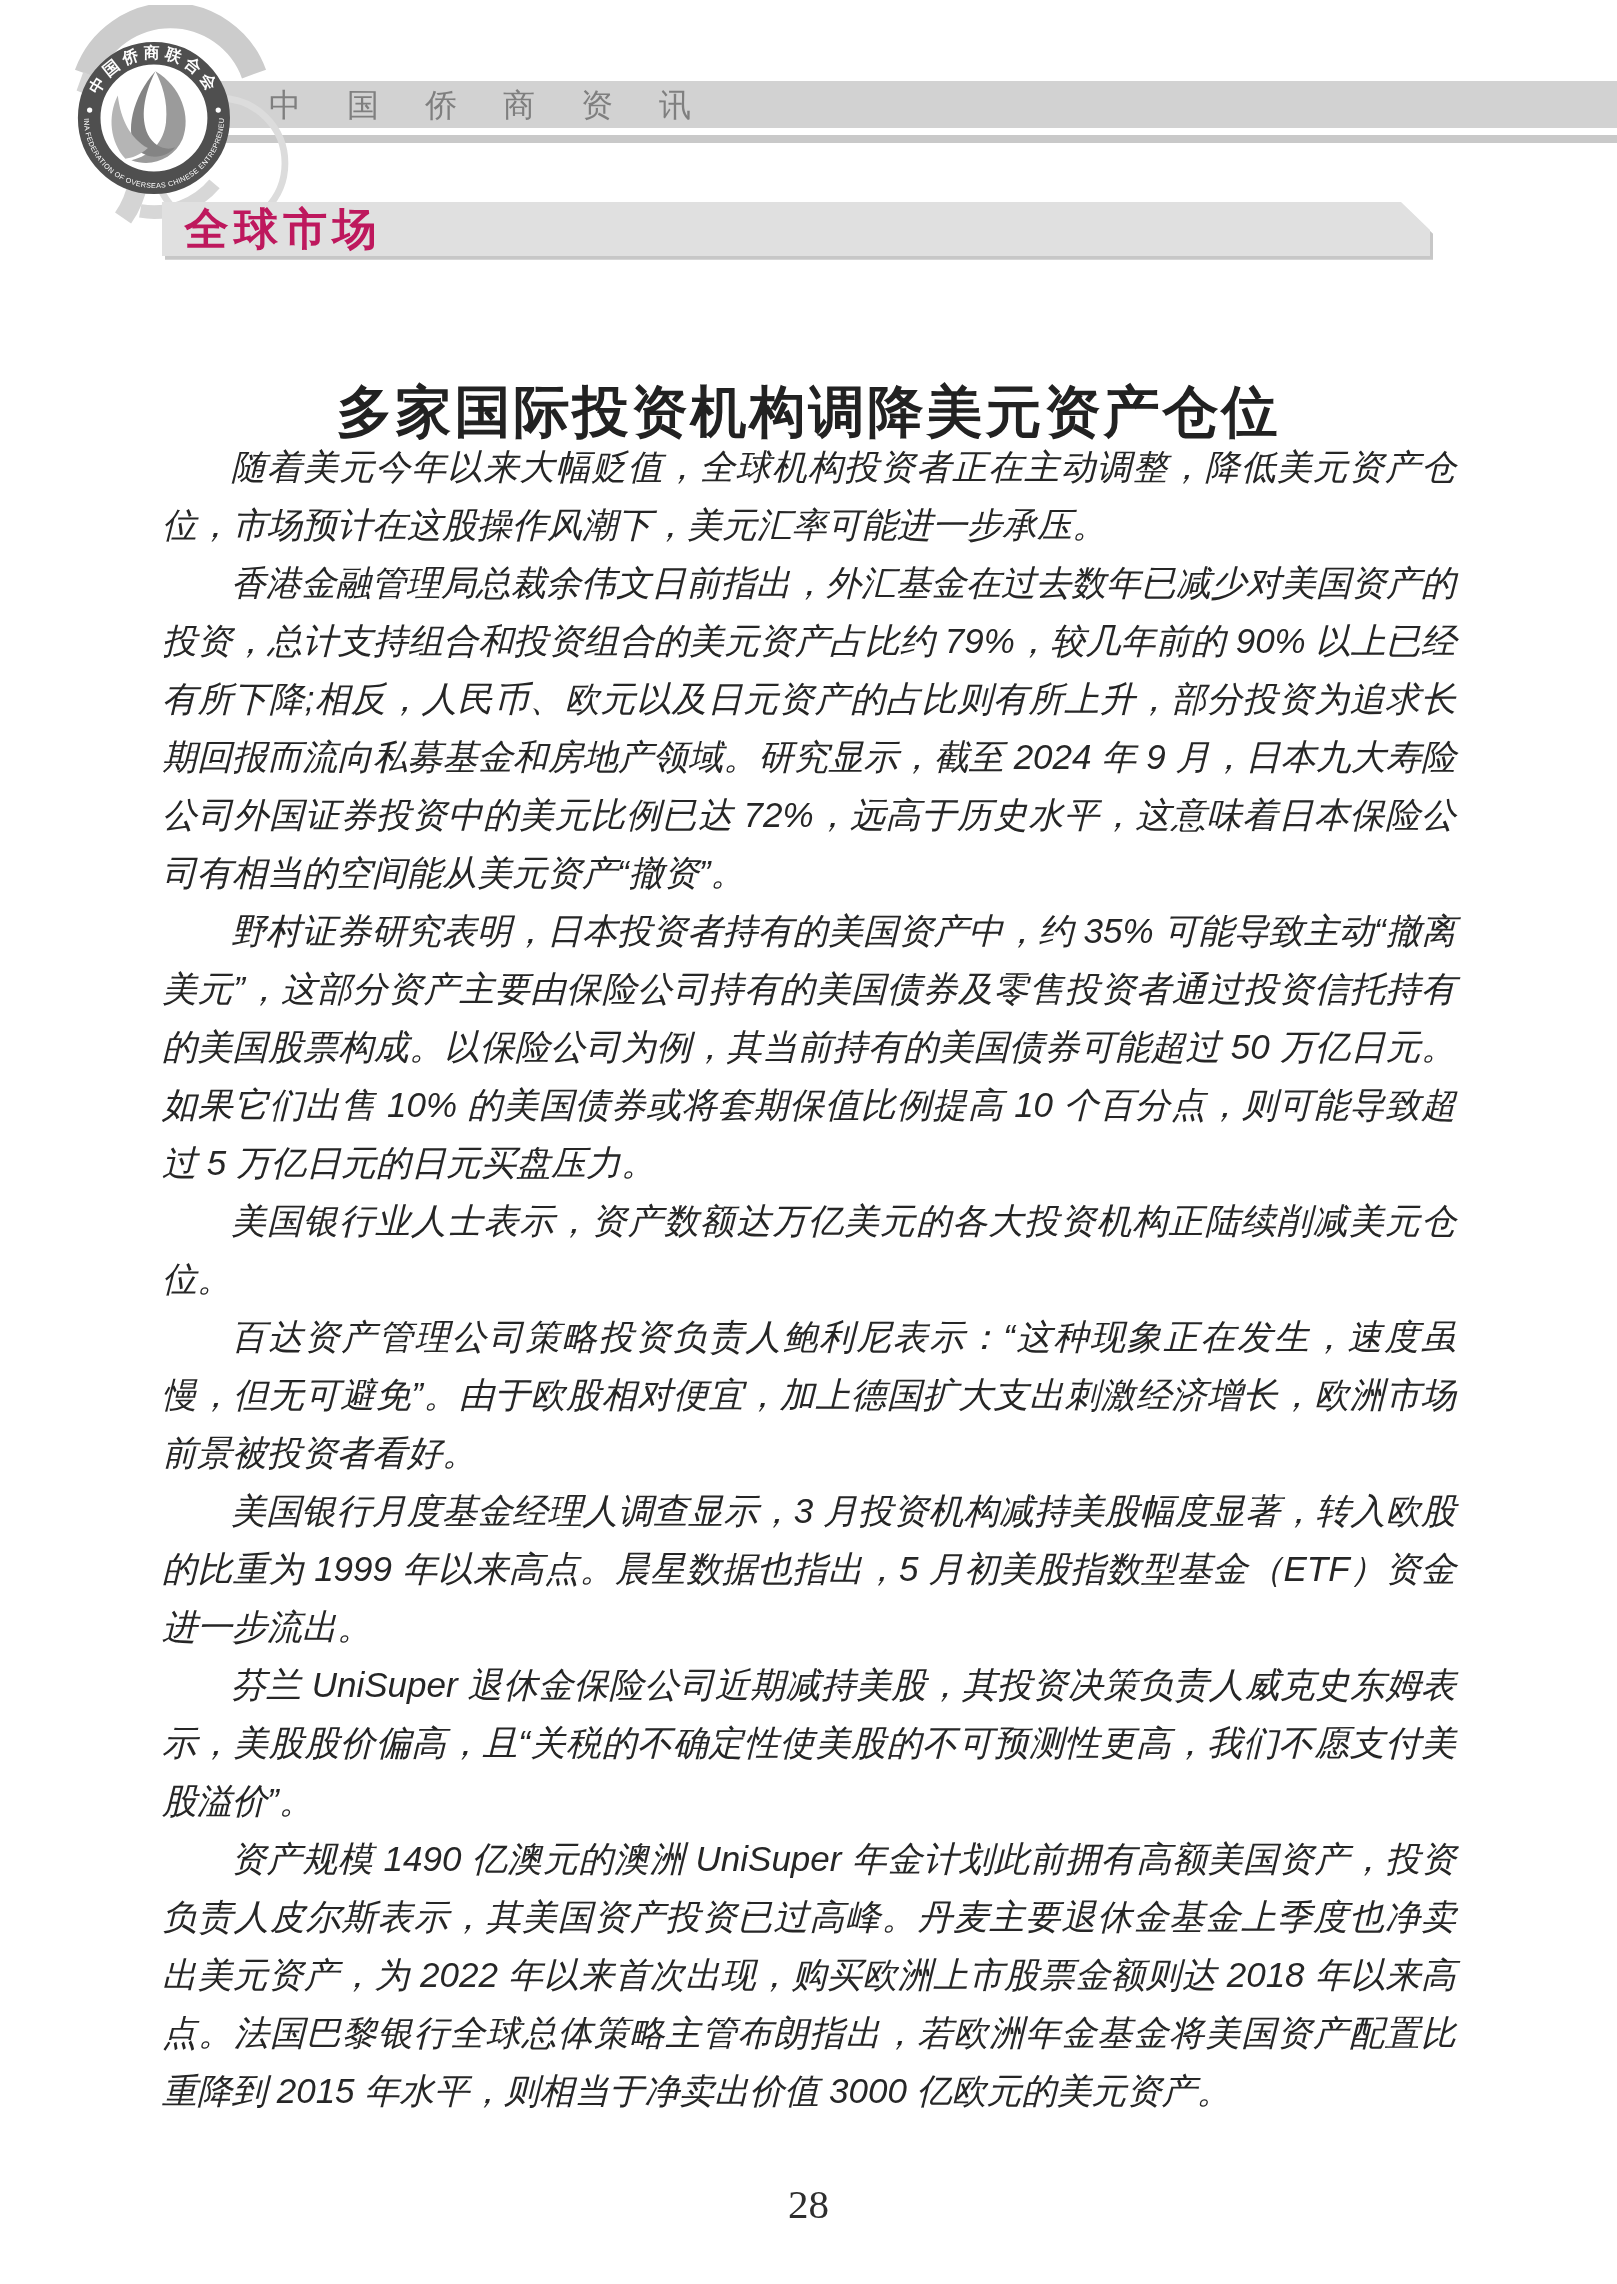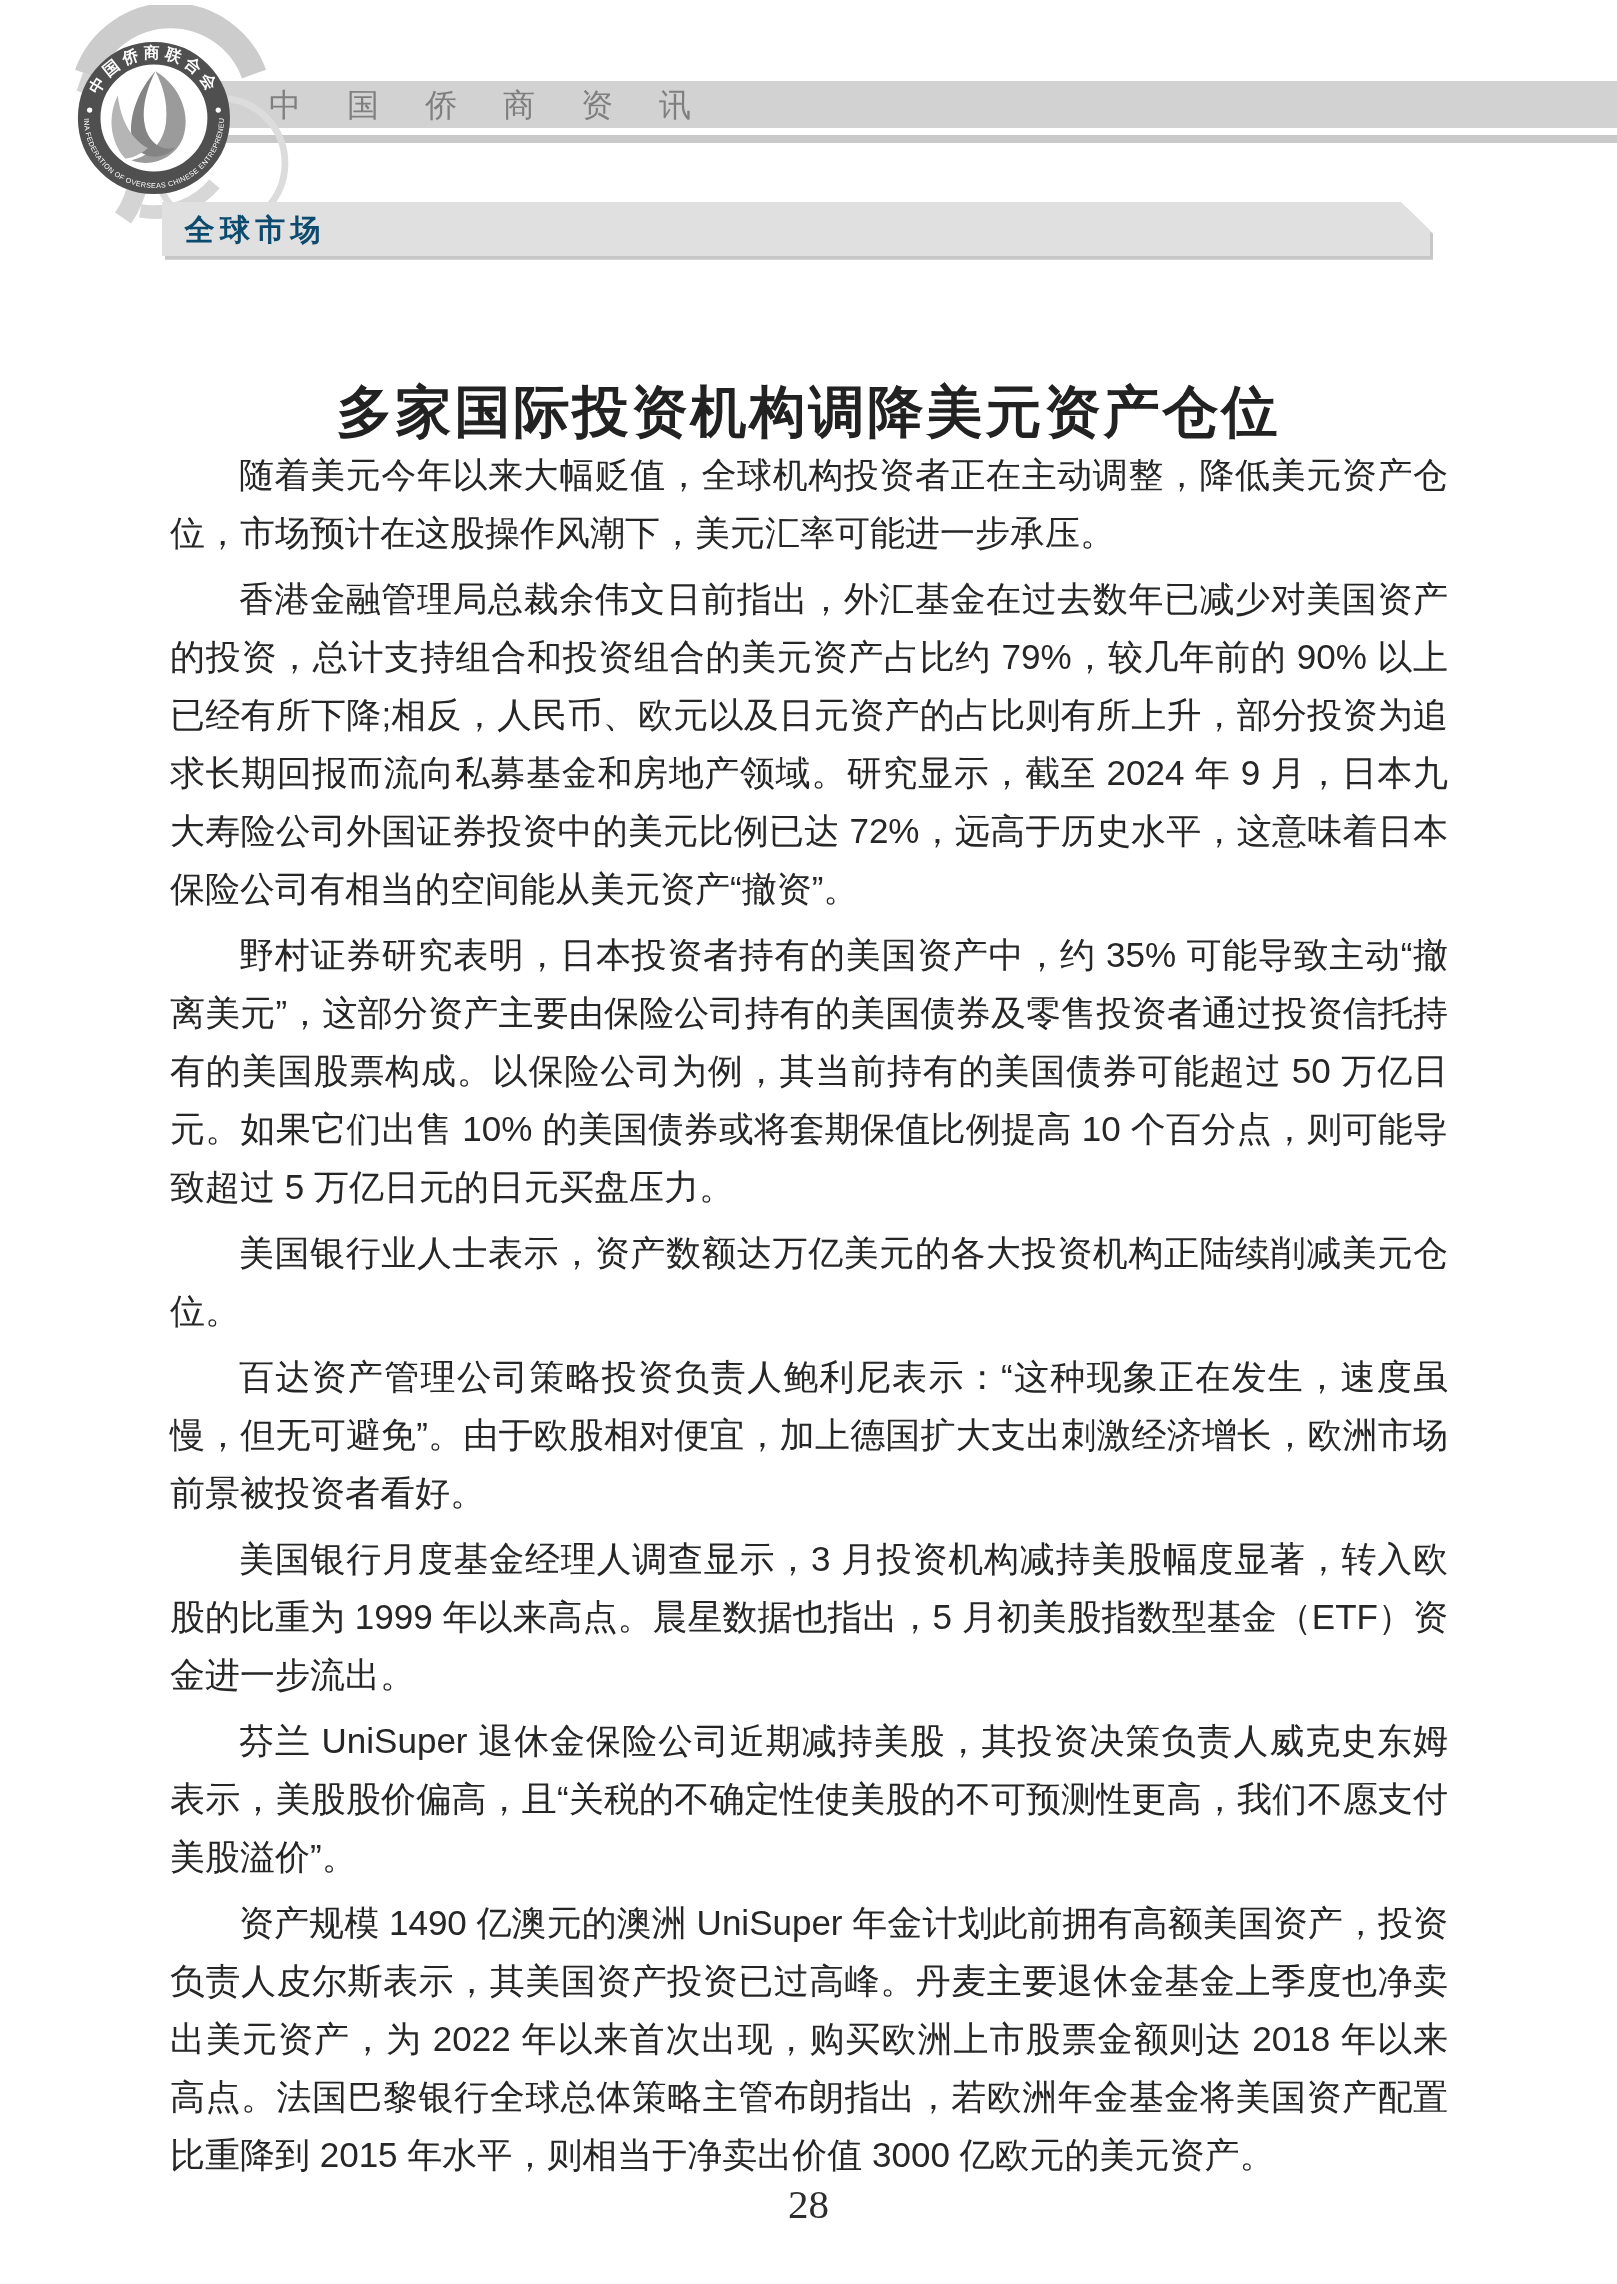--- a/index.html
+++ b/index.html
@@ -52,23 +52,23 @@
     position:absolute; left:0; top:0;
     width:1268px; height:54px;
     background:#e0e0e0;
     clip-path:polygon(0 0, calc(100% - 29px) 0, 100% 28px, 100% 100%, 0 100%);
   }
   .banner-title{
     position:absolute; left:22.6px; top:0;
     height:60px; line-height:56px;
     font-family:"Liberation Serif","DejaVu Serif",serif;
     font-weight:bold;
-    font-size:30px;
+    font-size:44px;
     letter-spacing:5.3px;
-    color:#0c4a6e;
+    color:#be185d;
     white-space:nowrap;
   }
 
   
   .article-title{
     position:absolute; left:0; top:337px;
     width:100%;
     text-align:center;
     font-size:56px;
     font-weight:bold;
@@ -77,22 +77,23 @@
   }
   .article-body{
     position:absolute; left:162px; top:438px;
     width:1294px;
     font-size:35px;
     line-height:58px;
     text-align:justify;
     color:#262626;
   }
   .article-body p{
-    margin:8px;
+    margin:0;
     text-indent:69px;
+    font-style:italic;
   }
 
   
   .page-number{
     position:absolute; left:0; top:2180px;
     width:100%;
     text-align:center;
     font-family:"Liberation Serif","DejaVu Serif",serif;
     font-size:41px;
     color:#2e2e2e;

